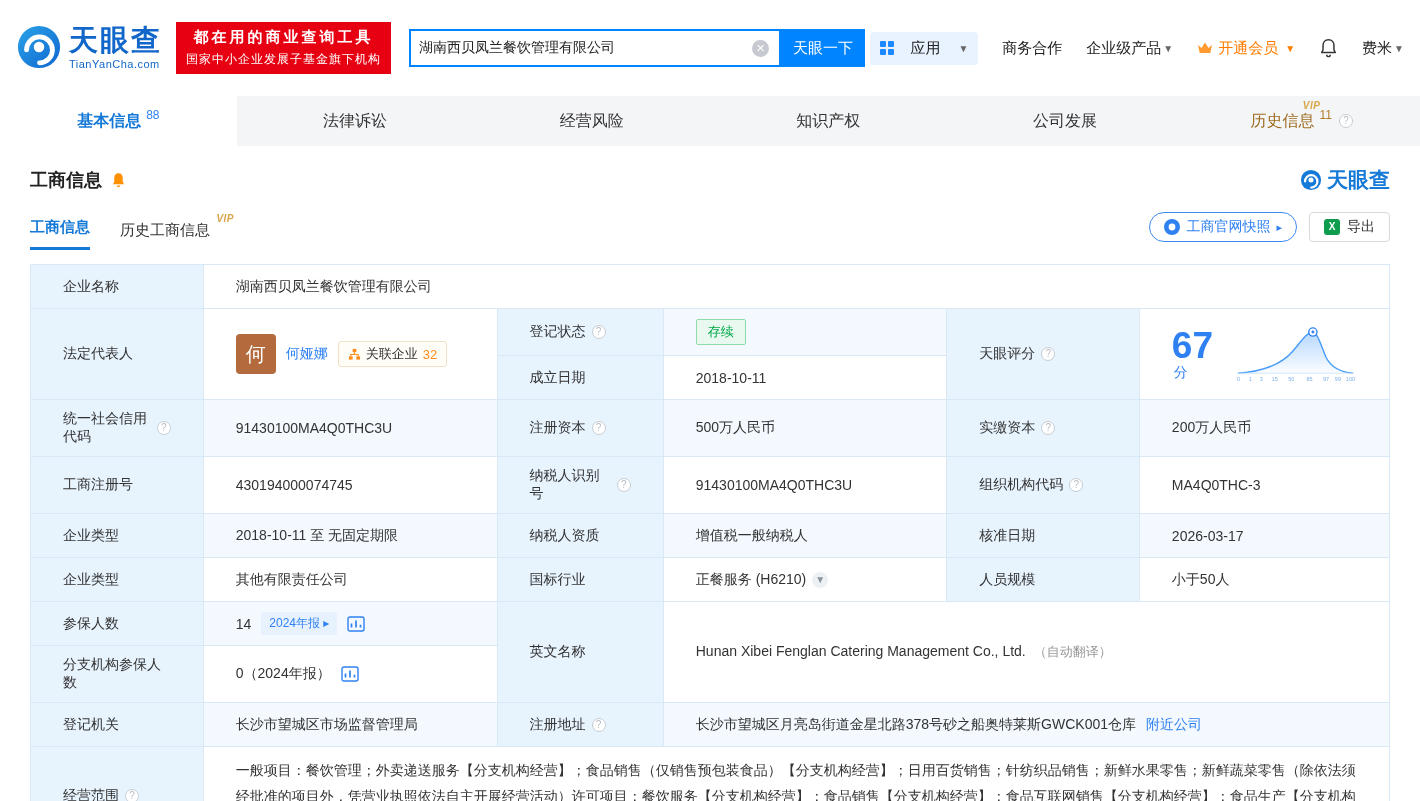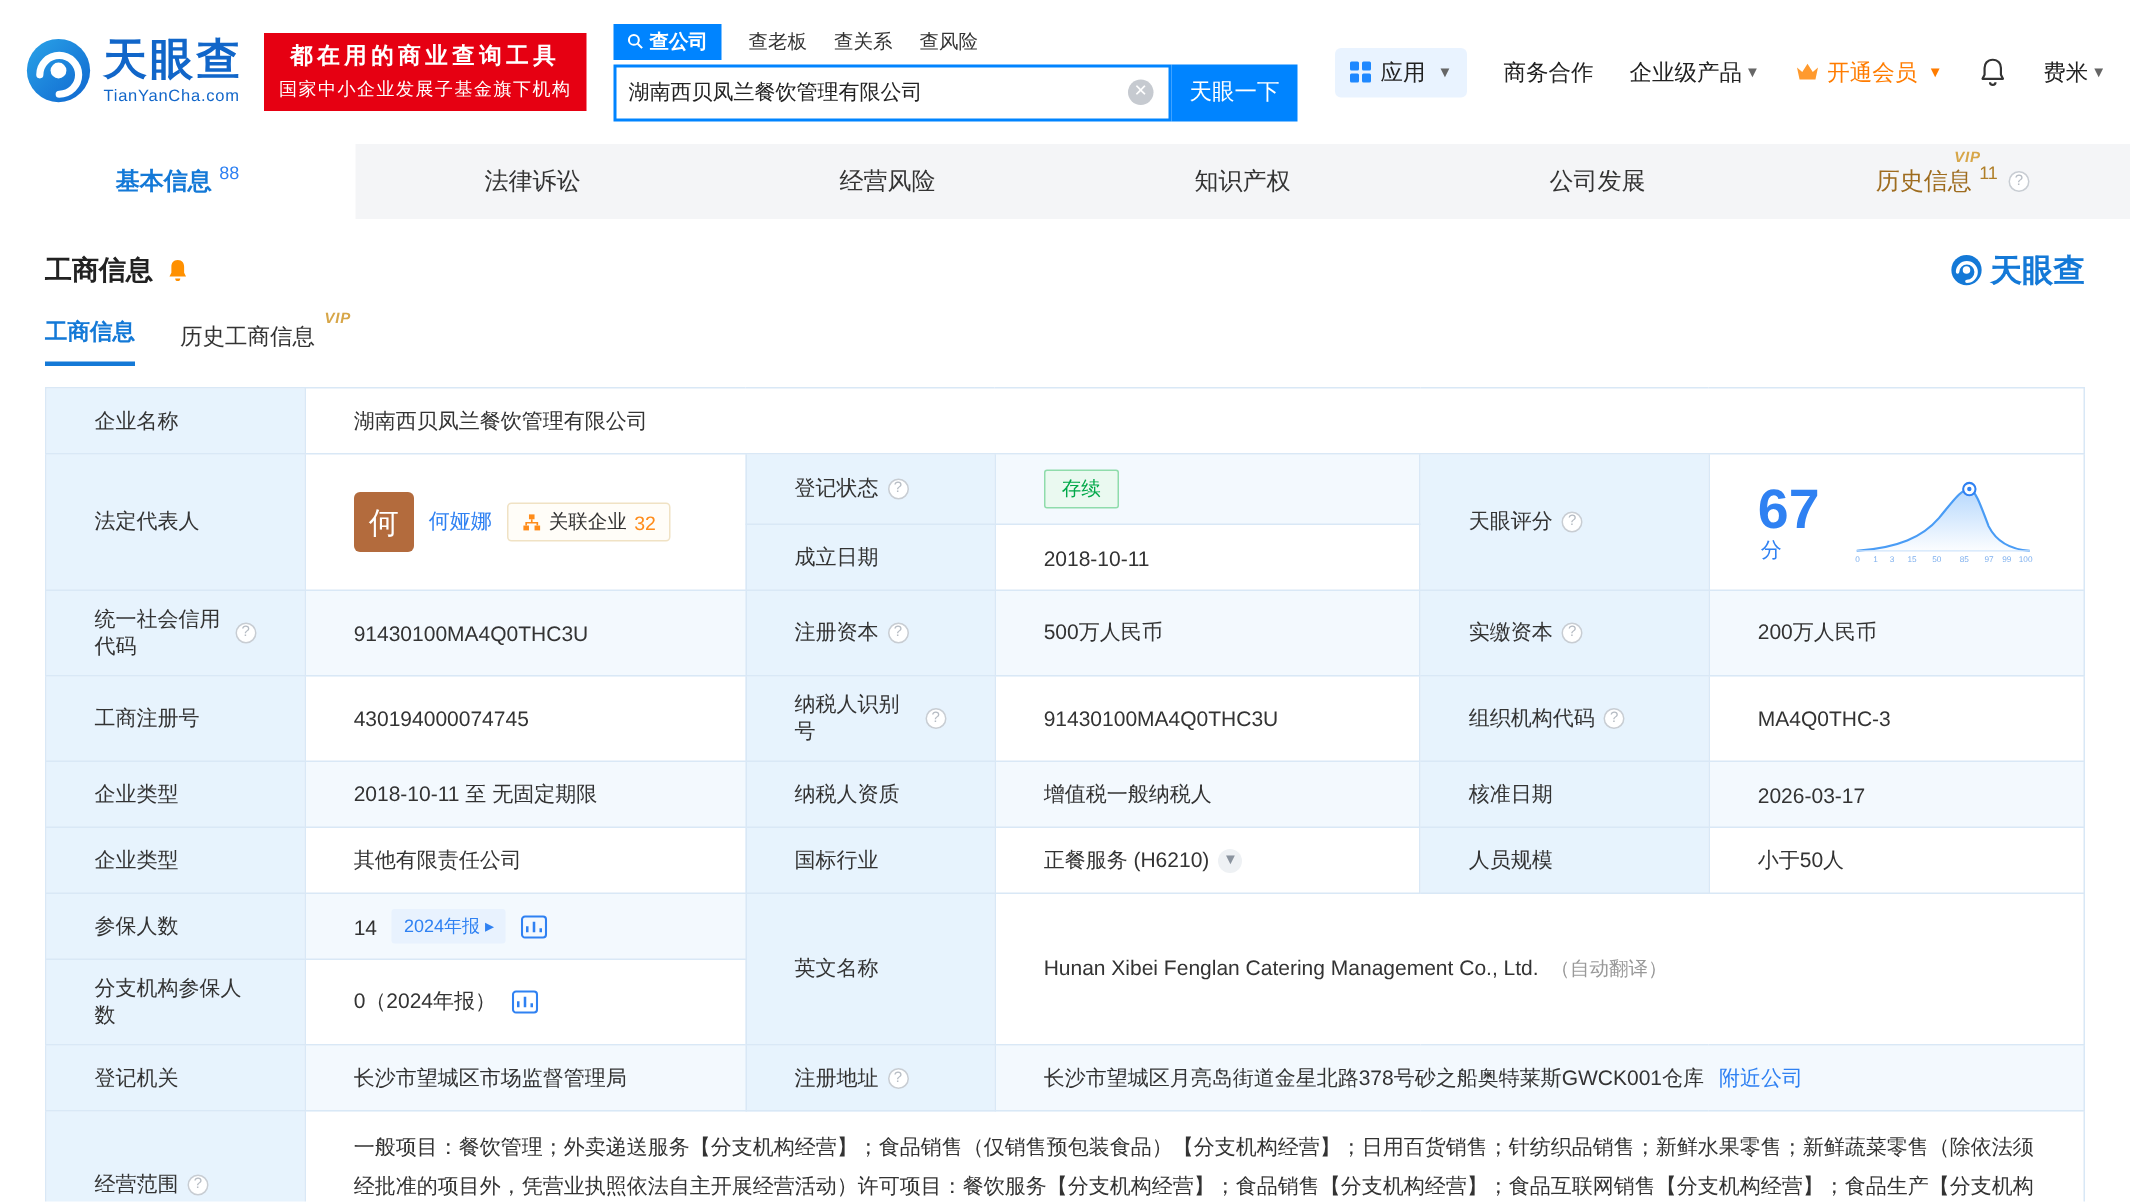--- a/index.html
+++ b/index.html
@@ -18,21 +18,21 @@
   .searchwrap{margin-left:18px;display:flex;flex-direction:column;justify-content:center;}
   .stabs{display:flex;gap:18px;align-items:center;height:24px;font-size:13px;margin-bottom:3px;}
   .stab{color:#333;cursor:pointer;}
   .stab.active{background:#0084ff;color:#fff;padding:3px 9px;font-weight:bold;display:flex;align-items:center;gap:4px;}
   .srow{display:flex;}
   .sinput{width:372px;height:38px;border:2px solid #0084ff;display:flex;align-items:center;background:#fff;}
   .sinput input{flex:1;border:none;outline:none;font-size:14px;padding:0 8px;color:#222;height:100%;font-family:inherit;background:transparent;}
   .clear-btn{width:17px;height:17px;border-radius:50%;background:#c6cad0;color:#fff;font-size:11px;line-height:17px;text-align:center;margin-right:10px;cursor:pointer;flex:none;}
   .sbtn{width:84px;height:38px;background:#0084ff;color:#fff;border:none;font-size:15px;cursor:pointer;font-family:inherit;}
   .hmenu{margin-left:auto;display:flex;align-items:center;gap:24px;font-size:15px;color:#222;white-space:nowrap;}
-  .appbtn{background:#e9f3ff;border-radius:4px;padding:7px 10px;display:flex;align-items:center;gap:6px;cursor:pointer;}
+  .appbtn{background:#e9f3ff;border-radius:4px;padding:7px 10px;display:flex;align-items:center;gap:16px;cursor:pointer;}
   .grid-icon{width:14px;height:14px;display:grid;grid-template-columns:1fr 1fr;gap:2px;}
   .grid-icon i{background:#1e88ff;border-radius:1px;}
   .caret{font-size:10px;color:#666;margin-left:2px;}
   .hitem{cursor:pointer;display:flex;align-items:center;}
   .vip-link{color:#ff7c00;display:flex;align-items:center;gap:5px;cursor:pointer;}
   .vip-link .caret{color:#ff7c00;}
 
   
   .nav{height:50px;background:#f4f5f7;display:flex;}
   .navtab{flex:1;display:flex;align-items:center;justify-content:center;font-size:16px;color:#333;cursor:pointer;gap:3px;}
@@ -110,32 +110,20 @@
       <span class="logo-en">TianYanCha.com</span>
     </span>
   </div>
 
   <div class="promo">
     <div class="promo1">都在用的商业查询工具</div>
     <div class="promo2">国家中小企业发展子基金旗下机构</div>
   </div>
 
   <div class="searchwrap">
-    <div class="stabs">
-      <span class="stab active">
-        <svg width="11" height="11" viewBox="0 0 12 12">
-            <circle cx="5" cy="5" r="3.6" stroke="#fff" stroke-width="1.5" fill="none"></circle>
-            <path d="M7.8 7.8 L11 11" stroke="#fff" stroke-width="1.5"></path>
-          </svg>
-        <span>查公司</span>
-      </span>
-      <span class="stab">查老板</span>
-      <span class="stab">查关系</span>
-      <span class="stab">查风险</span>
-    </div>
     <div class="srow">
       <div class="sinput">
         <input type="text" value="湖南西贝凤兰餐饮管理有限公司" style="">
         <span class="clear-btn">✕</span>
       </div>
       <button class="sbtn">天眼一下</button>
     </div>
   </div>
 
   <div class="hmenu">
@@ -217,20 +205,34 @@
     </svg>
     <span>天眼查</span>
   </span>
 </div>
 
 <div class="subbar">
   <span class="subtab active">工商信息</span>
   <span class="subtab">
     <span>历史工商信息</span>
     <span class="vip-mini">VIP</span>
+  </span>
+  <span class="subbar-actions">
+    <button class="snap-btn">
+      <svg width="16" height="16" viewBox="0 0 16 16">
+          <circle cx="8" cy="8" r="8" fill="#2f81f2"></circle>
+          <circle cx="8" cy="8" r="3.4" fill="#fff"></circle>
+        </svg>
+      <span>工商官网快照</span>
+      <span class="snap-arrow">▸</span>
+    </button>
+    <button class="export-btn">
+      <span class="xls-icon">X</span>
+      <span>导出</span>
+    </button>
   </span>
 </div>
 
 <table class="info">
   <colgroup>
     <col style="width:177px">
       <col style="width:298px">
       <col style="width:170px">
     <col style="width:287px">
       <col style="width:198px">

